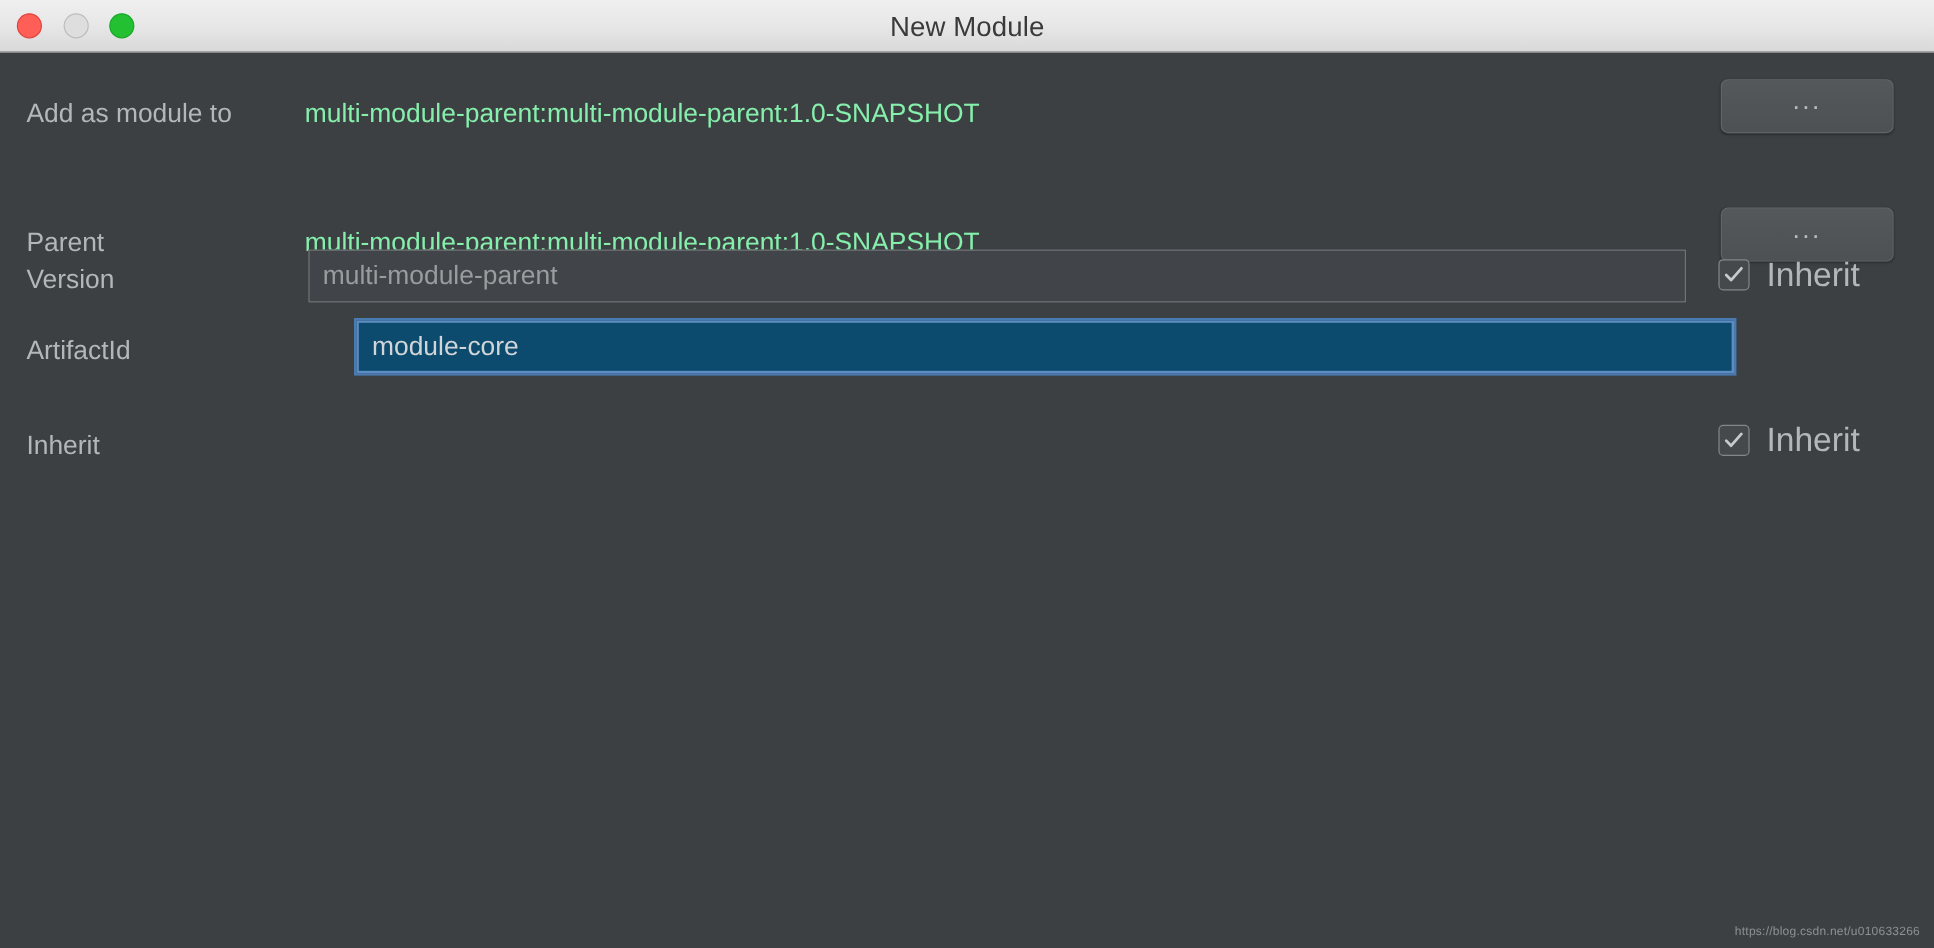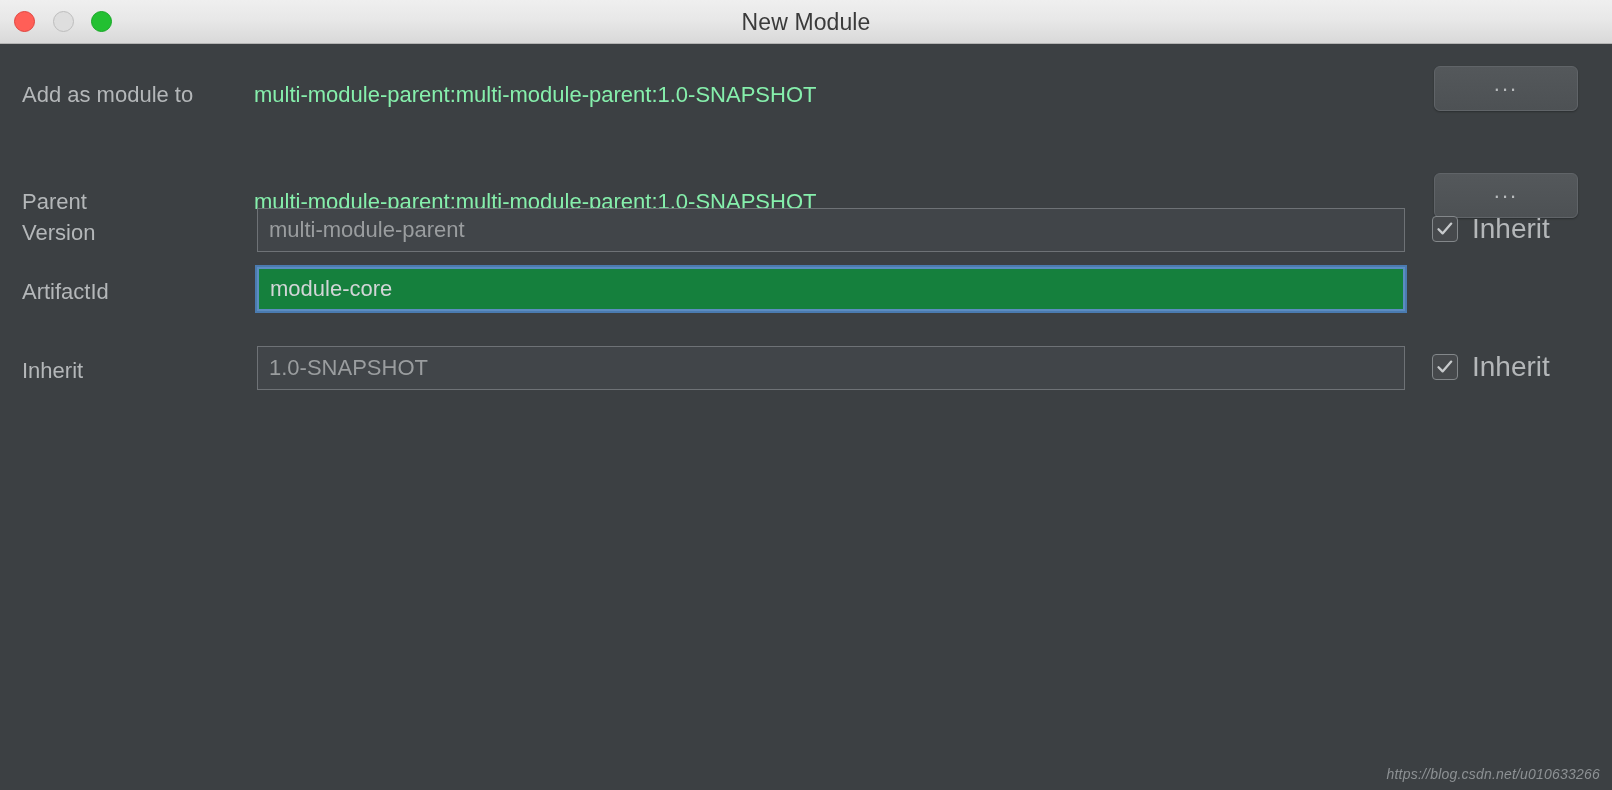--- a/index.html
+++ b/index.html
@@ -113,21 +113,22 @@
   }
   .field .ftext {
     font-size: 22px;
     color: #9a9d9f;
     white-space: nowrap;
   }
   .field.focused {
     border: 2px solid #5c8cc1;
     outline: 2px solid #4a7bb0;
     outline-offset: 0px;
-    background: #15803d;
+    background: #0c4a6e;
+    margin-left: 40px;
   }
   .field.focused .ftext { color: #d2d5d7; }
 
   
   .dots-btn {
     position: absolute;
     left: 1434px;
     top: 0px;
     width: 144px;
     height: 45px;
@@ -180,25 +181,24 @@
     color: #b4b7b9;
     white-space: nowrap;
     user-select: none;
   }
 
   
   #watermark {
     position: absolute;
     right: 12px;
     bottom: 8px;
-    font-size: 14px;
+    font-size: 10px;
     color: #8d9194;
     letter-spacing: 0.2px;
     user-select: none;
-    font-style: italic;
   }
 </style>
 </head>
 <body>
 
 <div id="window">
 
   <div id="titlebar">
     <div class="traffic close"></div>
     <div class="traffic min"></div>
@@ -241,23 +241,20 @@
 
     <div class="row row-r4">
       <div class="label">ArtifactId</div>
       <div class="field focused">
         <span class="ftext">module-core</span>
       </div>
     </div>
 
     <div class="row row-r5">
       <div class="label">Inherit</div>
-      <div class="field">
-        <span class="ftext">1.0-SNAPSHOT</span>
-      </div>
       <div class="checkwrap">
         <span class="checkbox">
           <svg width="18" height="18" viewBox="0 0 18 18" aria-hidden="true">
             <path d="M2.5 9.2 L6.6 13.4 L15.2 3.6" fill="none" stroke="#c7cacc" stroke-width="2.3" stroke-linecap="round" stroke-linejoin="round"></path>
           </svg>
         </span>
         <span class="clabel">Inherit</span>
       </div>
     </div>
 

